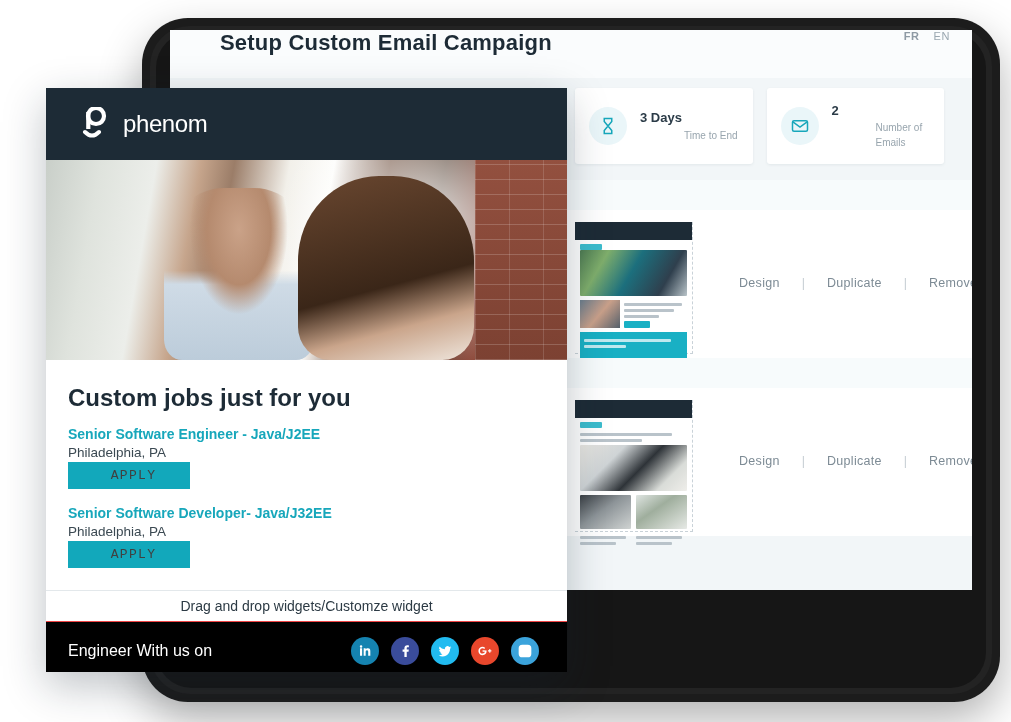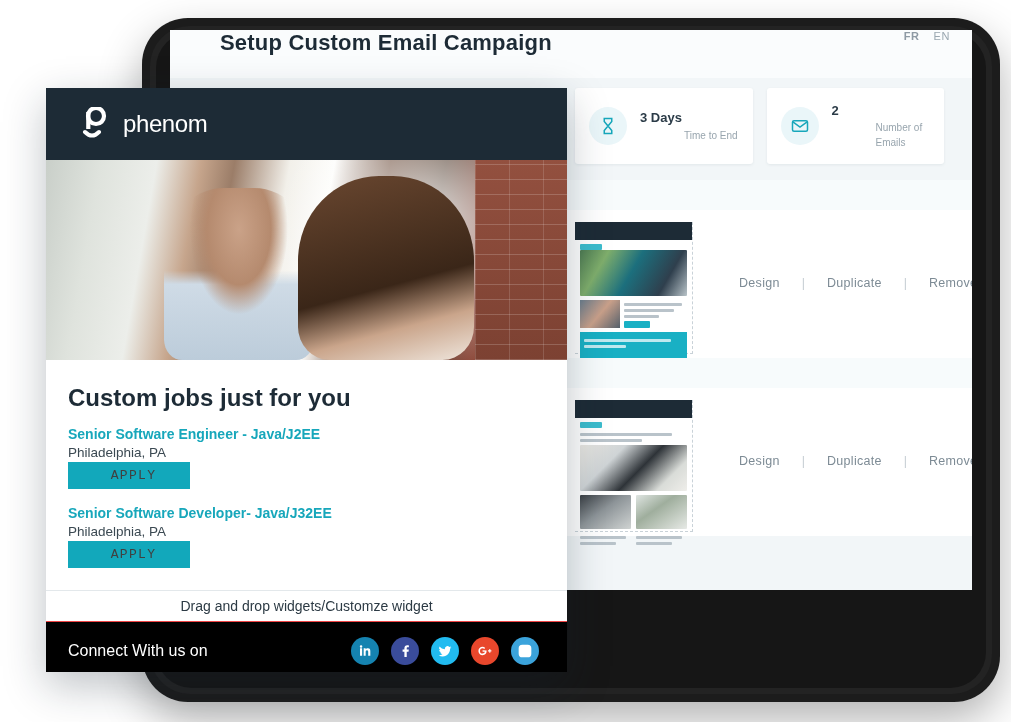--- a/index.html
+++ b/index.html
@@ -355,21 +355,21 @@
           <div class="job-title">Senior Software Developer- Java/J32EE</div>
           <div class="job-loc">Philadelphia, PA</div>
         </div>
         <button class="apply-btn">APPLY</button>
       </div>
     </div>
 
     <div class="pv-dragdrop">Drag and drop widgets/Customze widget</div>
 
     <div class="pv-social">
-      <div class="pv-social-label">Connect With us on</div>
+      <div class="pv-social-label">Engineer With us on</div>
       <div class="soc-row">
         <div class="soc soc-li">
           <svg viewBox="0 0 24 24">
               <path d="M4.5 8h3.2v11H4.5zM6.1 3.4a1.9 1.9 0 110 3.8 1.9 1.9 0 010-3.8zM10 8h3v1.5c.5-.9 1.7-1.8 3.4-1.8 3 0 3.6 1.9 3.6 4.5V19h-3.2v-5.2c0-1.3 0-2.9-1.8-2.9s-2 1.4-2 2.8V19H10z"></path>
             </svg>
         </div>
         <div class="soc soc-fb">
           <svg viewBox="0 0 24 24">
               <path d="M14.6 21v-8h2.7l.4-3.1h-3.1V7.9c0-.9.25-1.5 1.55-1.5H17.8V3.6c-.3 0-1.3-.12-2.5-.12-2.5 0-4.2 1.5-4.2 4.3v2.1H8.4V13h2.7v8z"></path>
             </svg>

